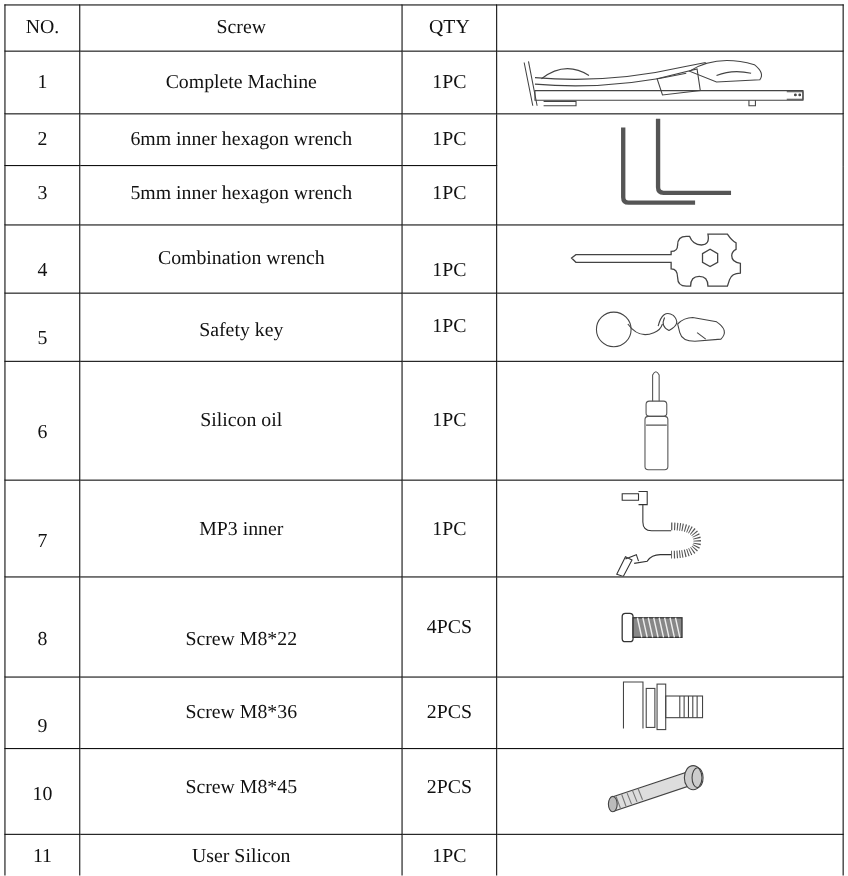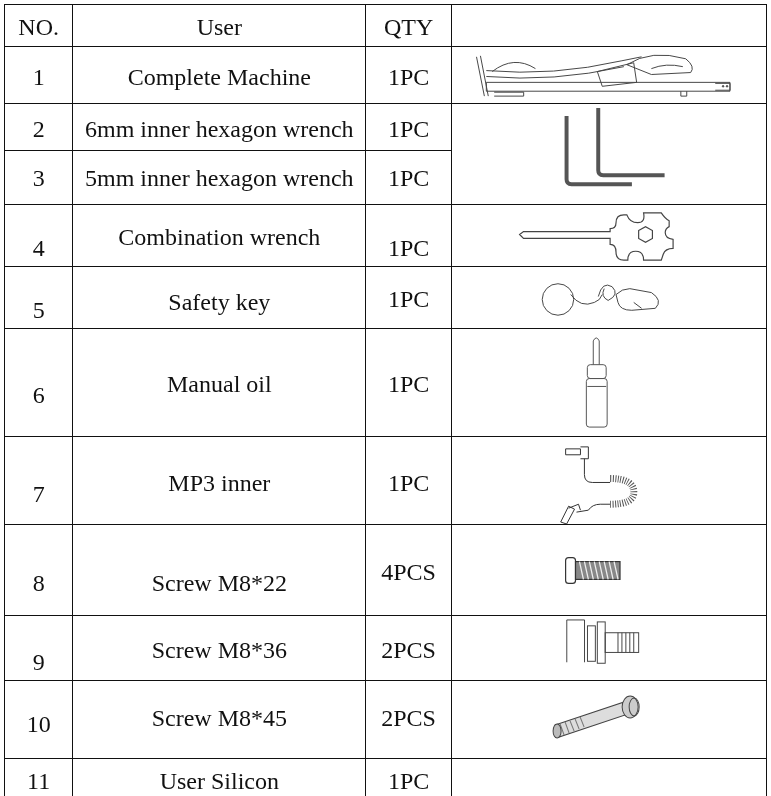--- a/index.html
+++ b/index.html
@@ -1,18 +1,18 @@
 <!DOCTYPE html>
 <html><head>
 <meta charset="utf-8">
 <style>
   html,body{margin:0;padding:0;background:#fff;}
   body{width:771px;height:796px;position:relative;overflow:hidden;font-family:"Liberation Serif","DejaVu Serif",serif;color:#111;}
   .tbl{position:absolute;left:4px;top:4px;width:763px;border-collapse:collapse;table-layout:fixed;}
-  .tbl td{border:1.5px solid #111;padding:14px;text-align:center;font-size:24px;position:relative;}
+  .tbl td{border:1.5px solid #111;padding:14px;text-align:center;font-size:18px;position:relative;}
   .c1{width:68px;} .c2{width:292px;} .c3{width:85px;} .c4{width:314px;}
   .txt{position:absolute;left:0;right:0;text-align:center;white-space:nowrap;}
   .pic{position:absolute;left:0;top:0;width:100%;height:100%;}
   svg{display:block;}
 </style>
 </head>
 <body>
 
 <table class="tbl">
   <colgroup>
@@ -20,21 +20,21 @@
       <col class="c2">
       <col class="c3">
       <col class="c4">
     </colgroup>
   <tbody>
       <tr style="height:42px">
     <td>
           <span class="txt" style="top:9px">NO.</span>
         </td>
     <td>
-          <span class="txt" style="top:9px">User</span>
+          <span class="txt" style="top:9px">Screw</span>
         </td>
     <td>
           <span class="txt" style="top:9px">QTY</span>
         </td>
     <td></td>
   </tr>
 
   <tr style="height:57px">
     <td>
           <span class="txt" style="top:17px">1</span>
@@ -131,21 +131,21 @@
         <path d="M182 36 L190 42"></path>
       </svg>
     </td>
   </tr>
 
   <tr style="height:108px">
     <td>
           <span class="txt" style="top:53px">6</span>
         </td>
     <td>
-          <span class="txt" style="top:42px">Manual oil</span>
+          <span class="txt" style="top:42px">Silicon oil</span>
         </td>
     <td>
           <span class="txt" style="top:42px">1PC</span>
         </td>
     <td>
       <svg class="pic" viewBox="0 0 314 108" fill="none" stroke="#555" stroke-width="1">
         <path d="M141 36 L141 12 Q144 6 147 12 L147 36"></path>
         <rect x="135" y="36" width="19" height="14" rx="3"></rect>
         <rect x="134" y="50" width="21" height="49" rx="3"></rect>
         <path d="M135 58 L154 58"></path>

